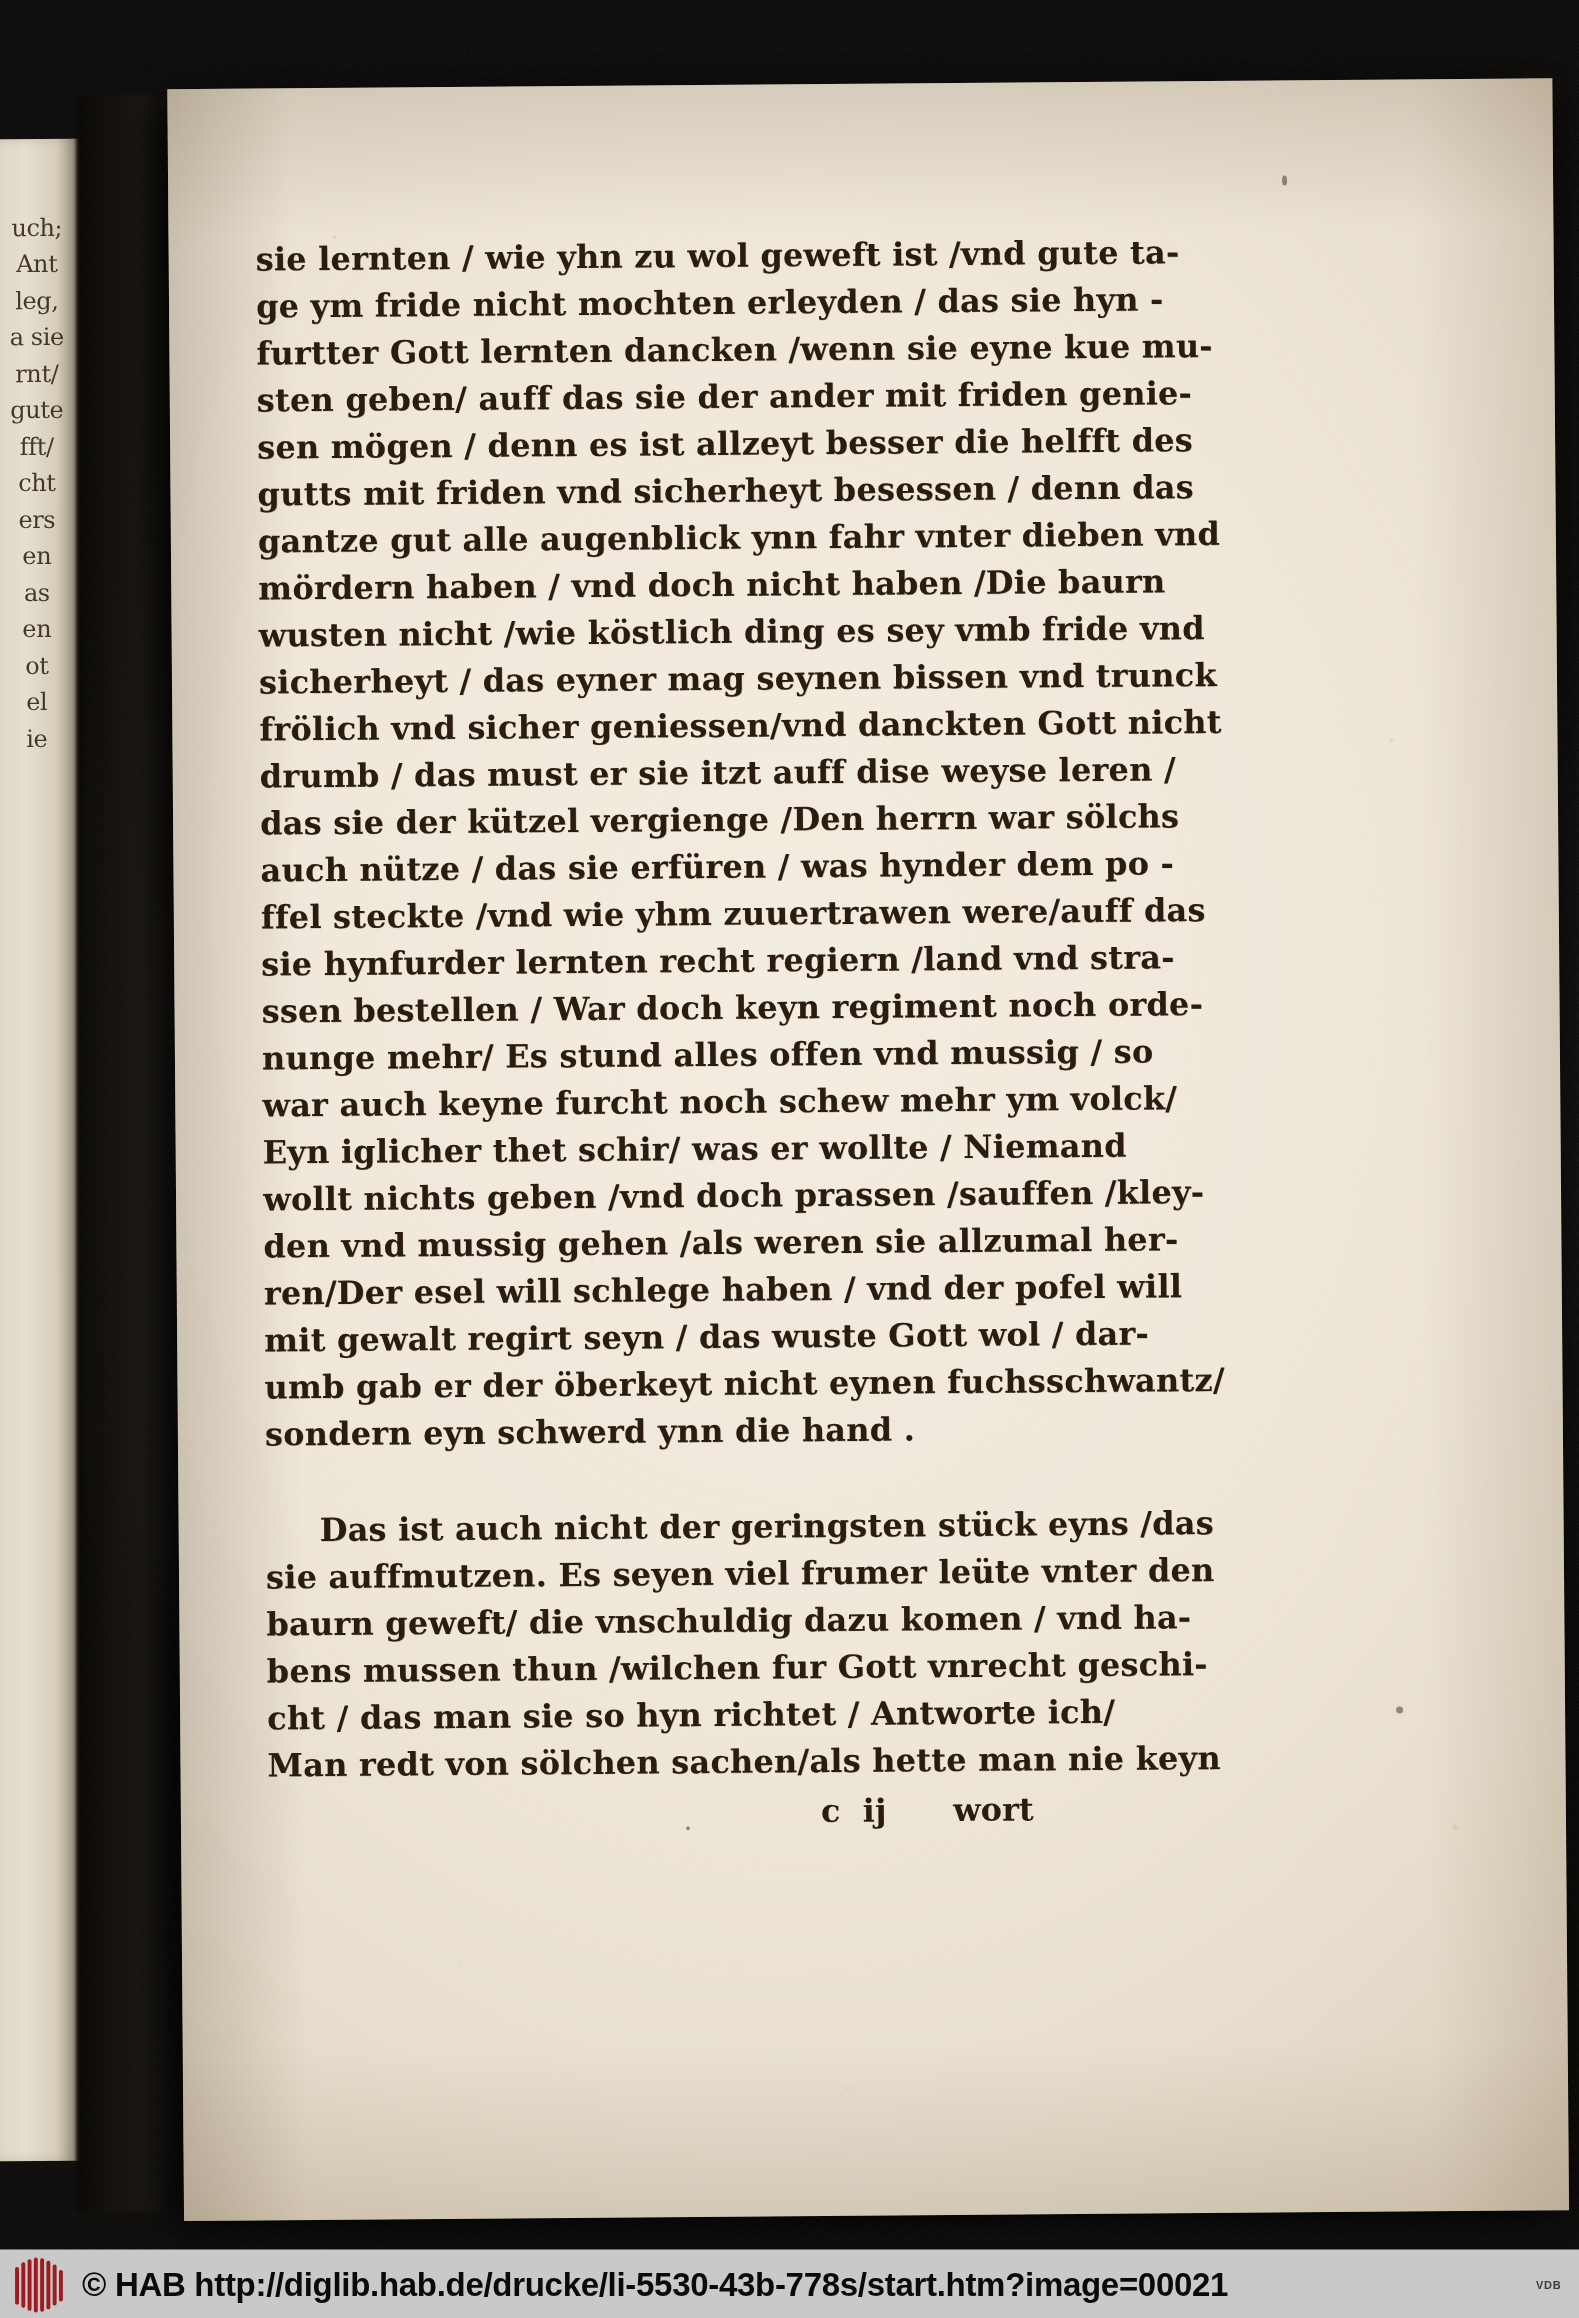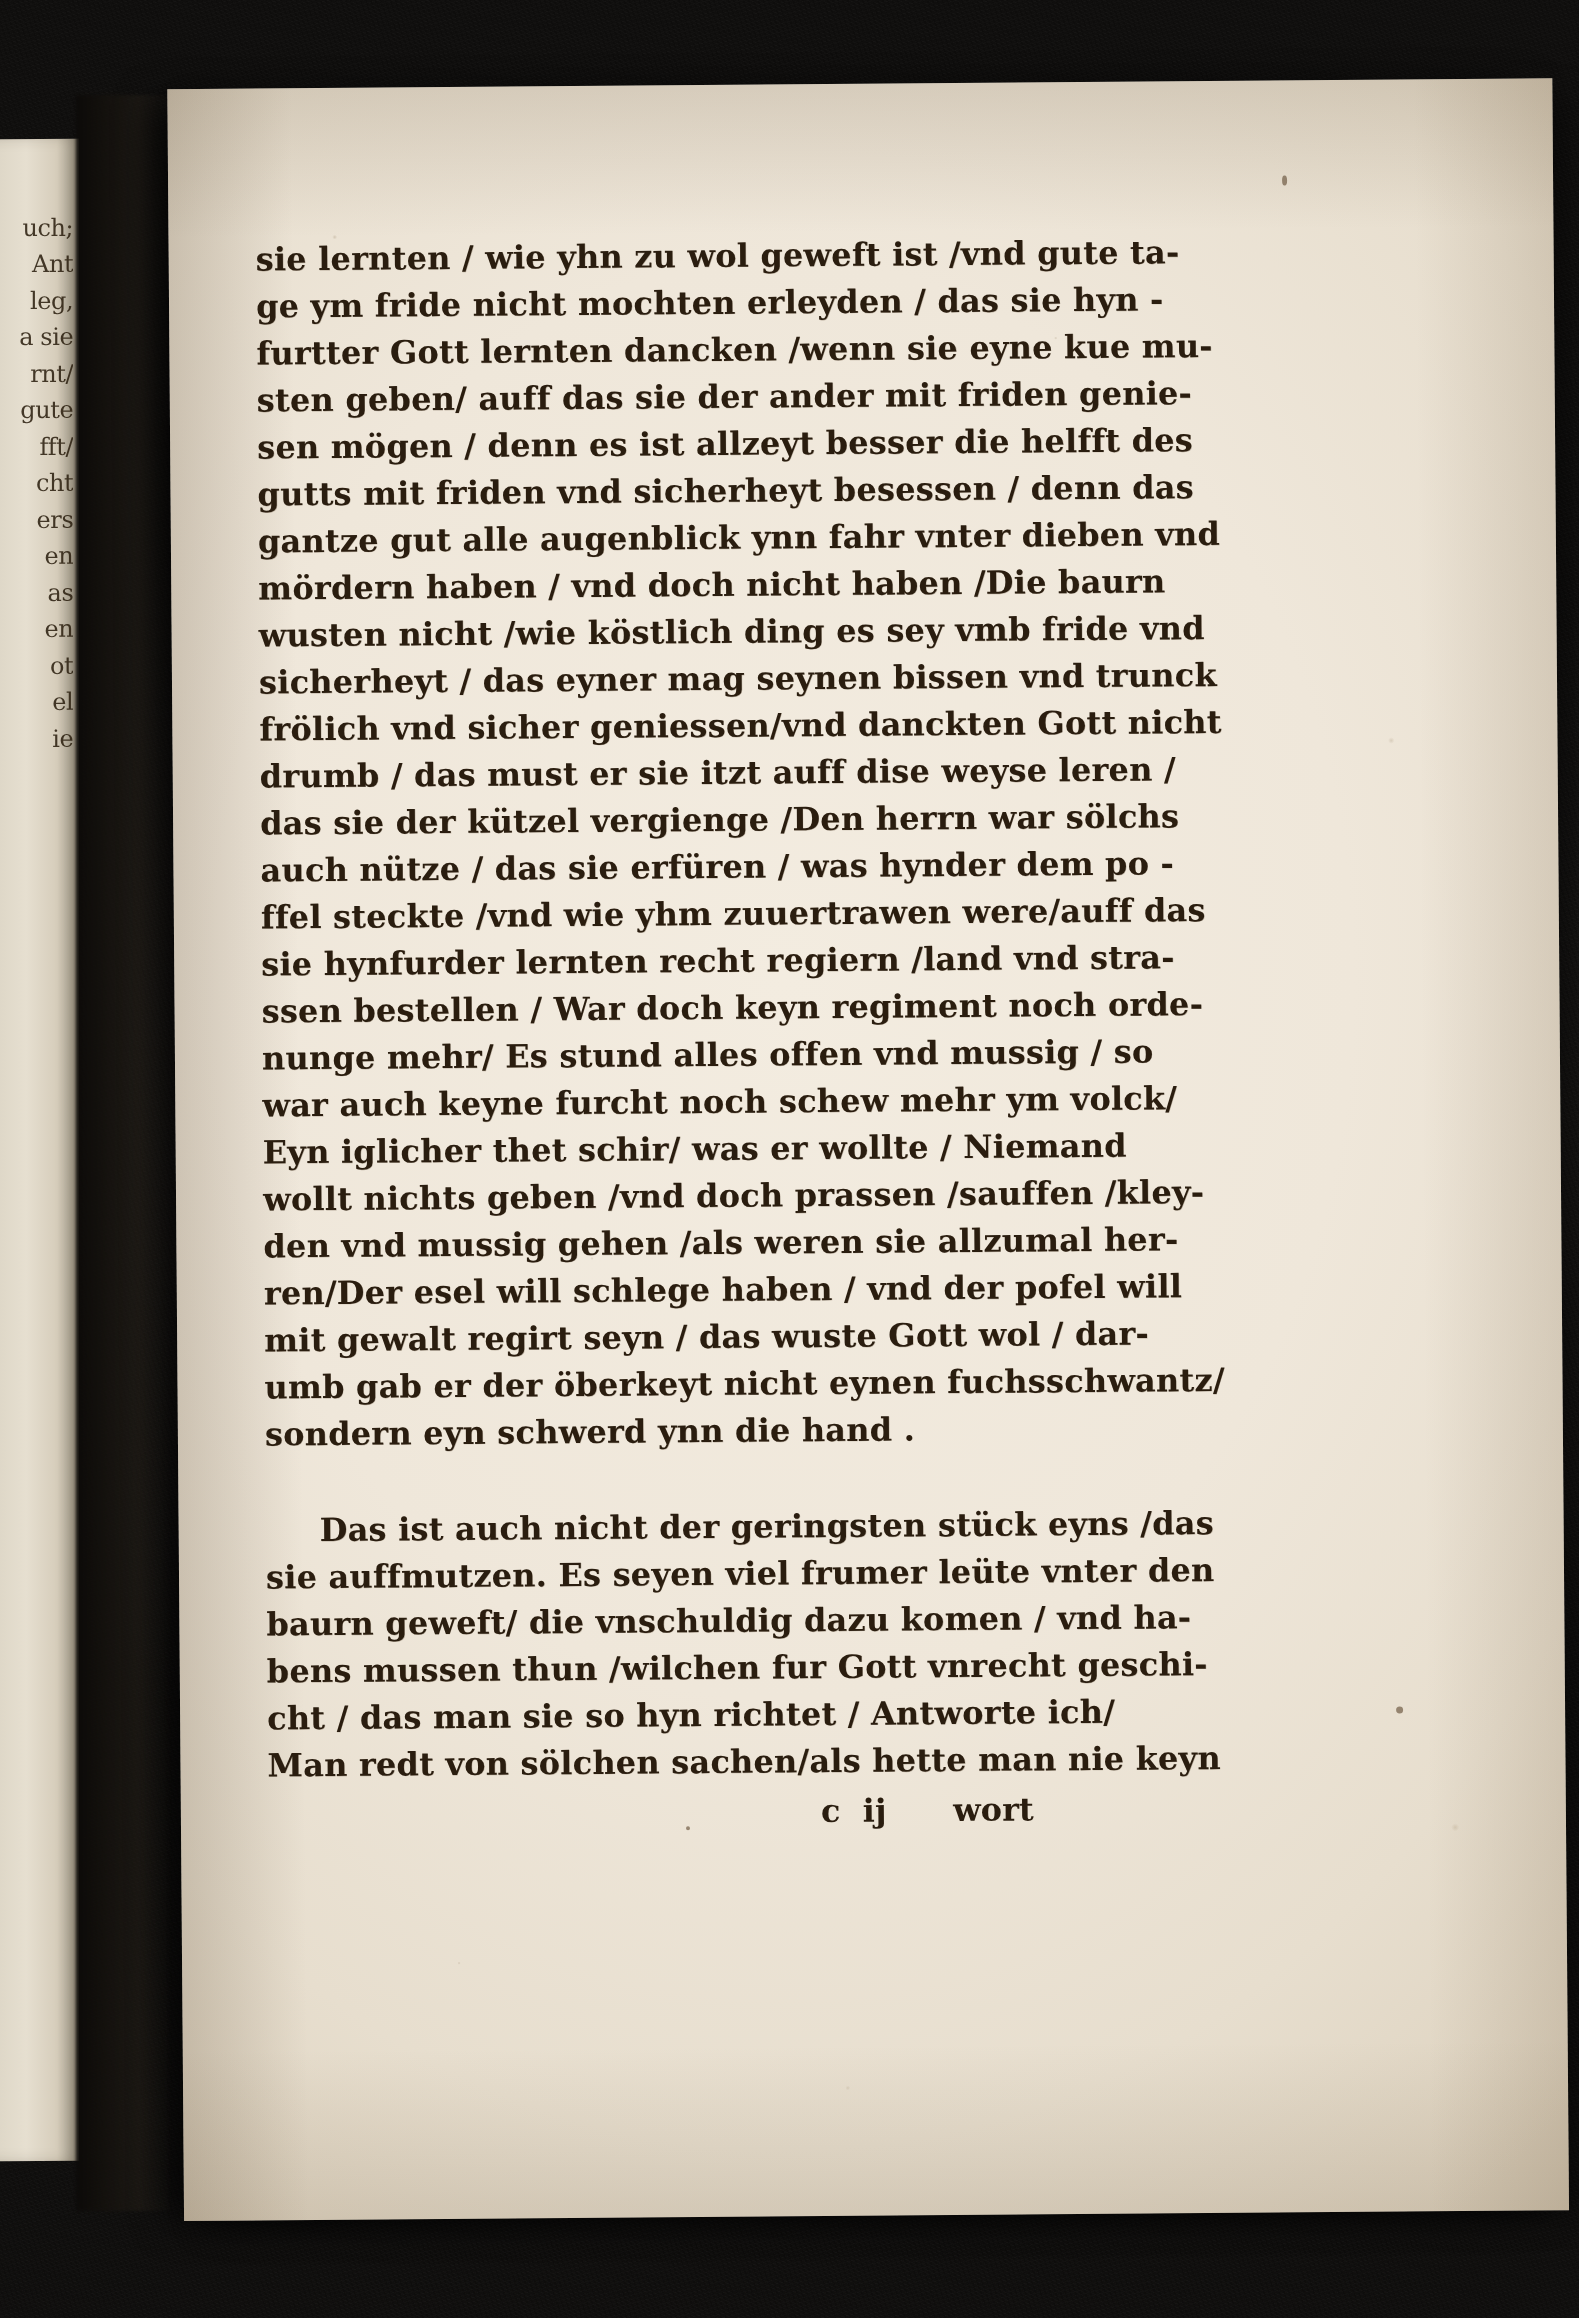--- a/index.html
+++ b/index.html
@@ -48,21 +48,21 @@
     overflow: hidden;
   }
   .prev-leaf-text {
     position: absolute;
     left: 6.3px;
     top: 71px;
     width: 73px;
     color: #2e2212;
     font-size: 24px;
     line-height: 1.52;
-    text-align: right;
+    text-align: center;
     padding-right: 4.7px;
     opacity: 0.88;
     font-family: "DejaVu Serif", serif;
     letter-spacing: -0.4px;
   }
   .prev-leaf-text div { white-space: nowrap; overflow: hidden; }
 
   
   .gutter {
     position: absolute;
@@ -261,14 +261,30 @@
         <div class="line">baurn geweft/ die vnschuldig dazu komen / vnd ha‐</div>
         <div class="line">bens mussen thun /wilchen fur Gott vnrecht geschi‐</div>
         <div class="line">cht /  das man sie so  hyn richtet /   Antworte ich/</div>
         <div class="line">Man redt von sölchen sachen/als hette man nie keyn</div>
       </div>
 
       <div class="sigline">c  ij      wort</div>
     </div>
   </div>
 
+  <div class="footer">
+    <svg class="hab-logo" viewBox="0 0 80 74" aria-hidden="true">
+      <g fill="#9e1b20">
+        <rect x="5" y="14" width="5" height="48" rx="2.4"></rect>
+        <rect x="13" y="8" width="5" height="58" rx="2.4"></rect>
+        <rect x="21" y="4" width="5" height="66" rx="2.4"></rect>
+        <rect x="29" y="2" width="5" height="70" rx="2.4"></rect>
+        <rect x="37" y="3" width="5" height="68" rx="2.4"></rect>
+        <rect x="45" y="6" width="5" height="62" rx="2.4"></rect>
+        <rect x="53" y="11" width="5" height="52" rx="2.4"></rect>
+        <rect x="61" y="18" width="5" height="40" rx="2.4"></rect>
+      </g>
+    </svg>
+    <span class="footer-text">© HAB http://diglib.hab.de/drucke/li-5530-43b-778s/start.htm?image=00021</span>
+    <span class="footer-right">VDB</span>
+  </div>
 </div>
 
 
 </body></html>

